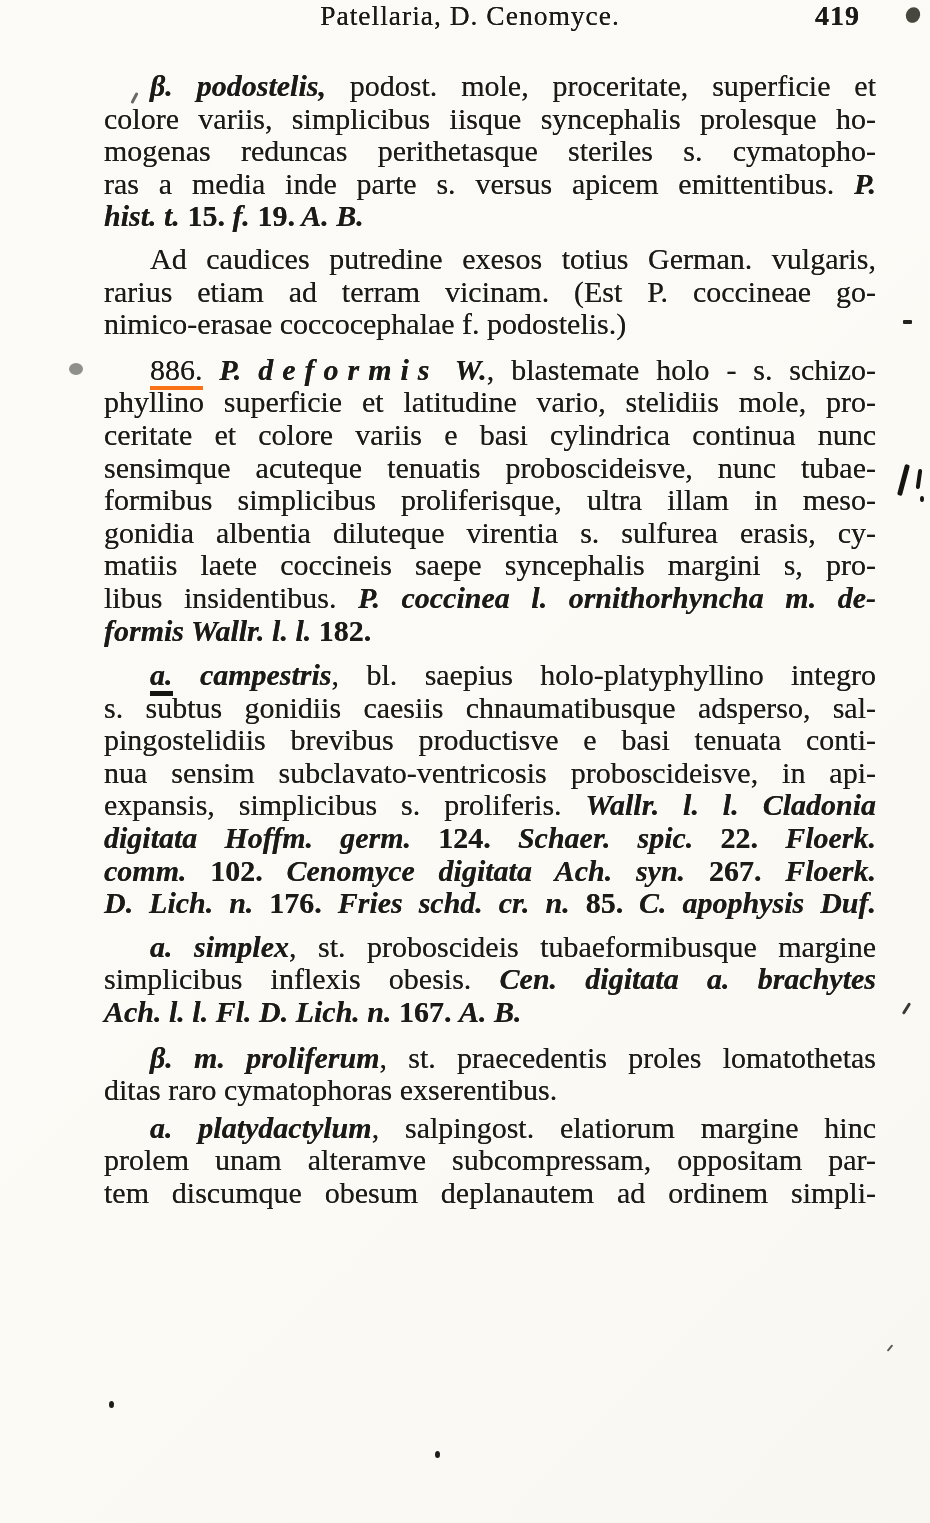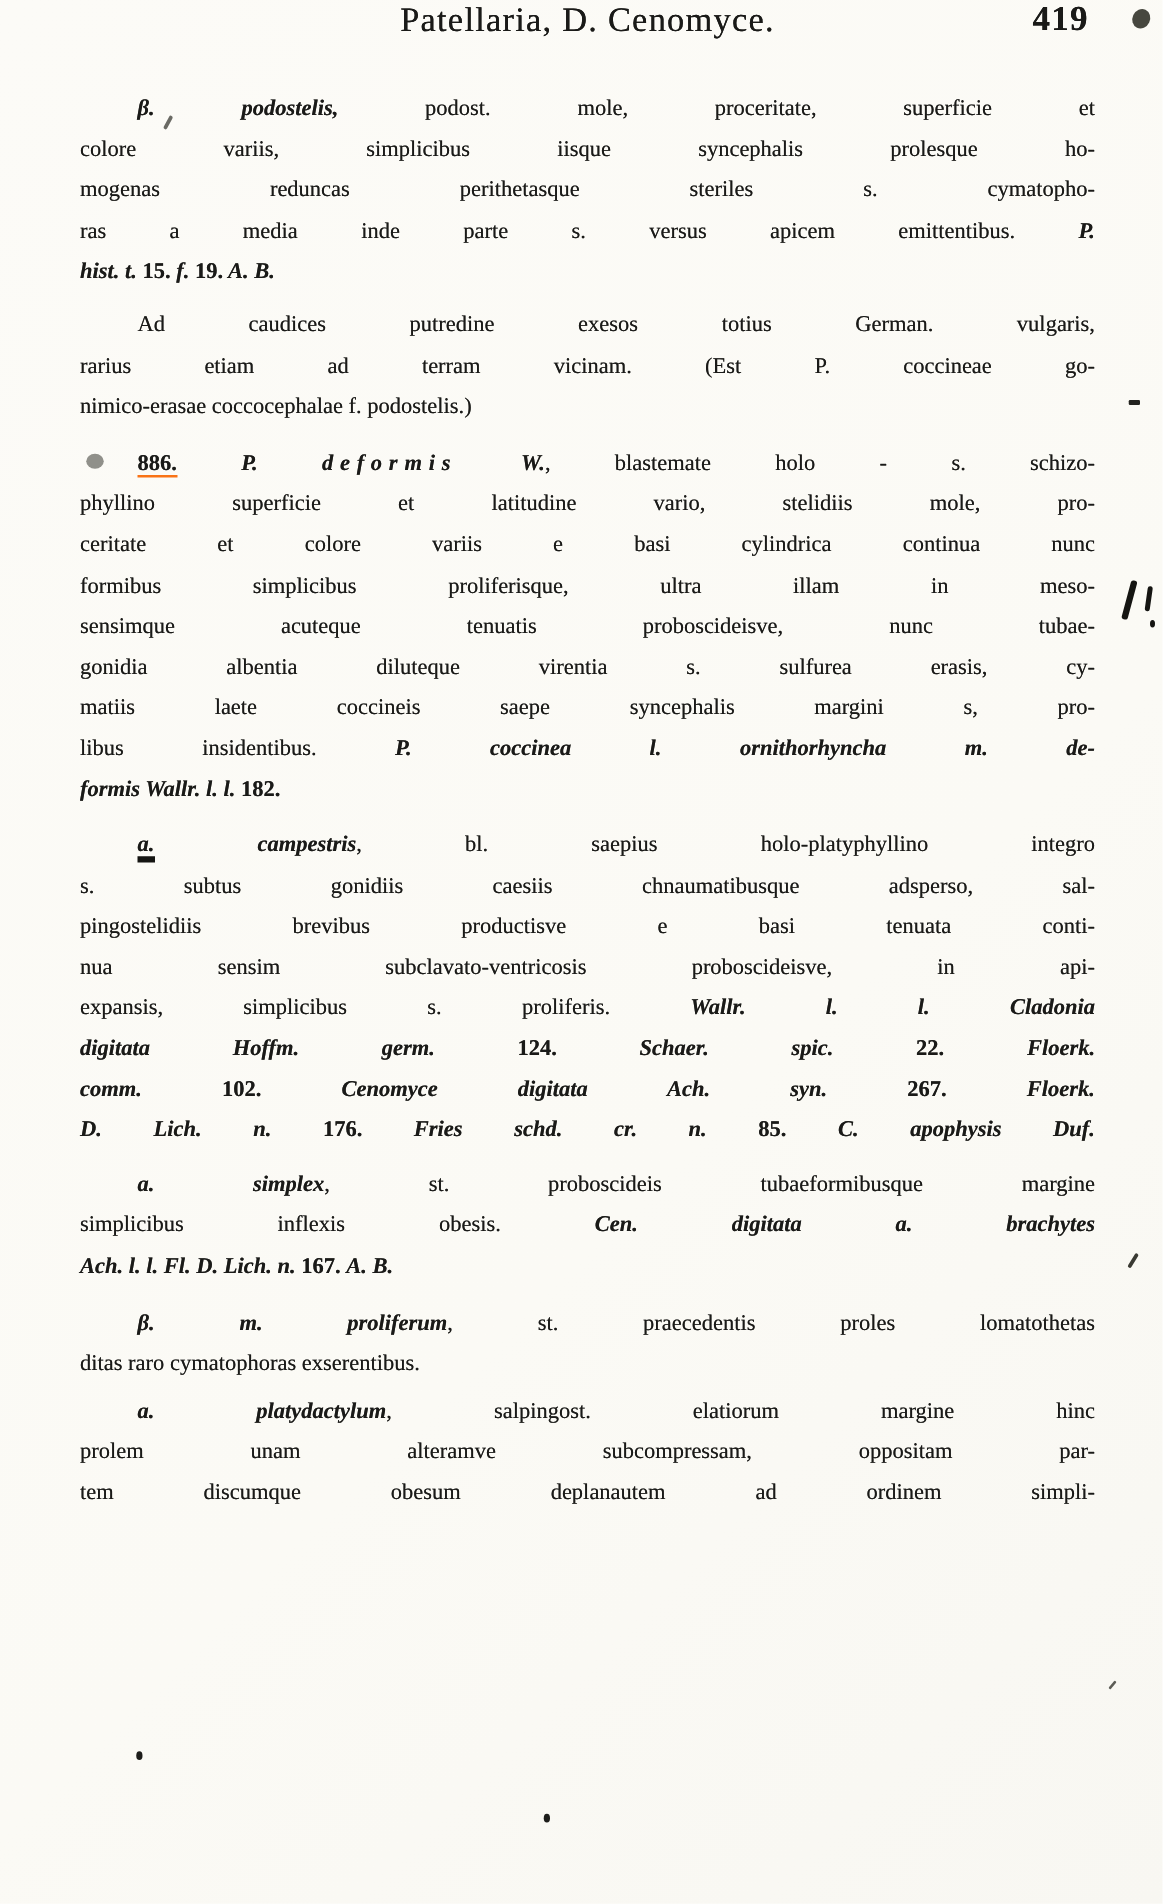--- a/index.html
+++ b/index.html
@@ -10,37 +10,38 @@
     color:#1a1a18;
     position:relative;overflow:hidden;
   }
   .page-inner{position:absolute;left:64px;top:0;width:812px;}
   .header-row{position:relative;height:36px;}
   .header-title{
     display:block;text-align:center;font-size:27.5px;letter-spacing:1px;
     text-shadow:0 0 0.5px #1a1a18;
   }
   .page-number{
-    position:absolute;right:5px;top:0;font-size:28px;font-weight:700;
+    position:absolute;right:16px;top:0;font-size:28px;font-weight:700;
     letter-spacing:1px;text-shadow:0 0 0.5px #1a1a18;
   }
   .page-text{margin-top:34px;}
   .para{margin:0;}
   .line{
-    font-size:18px;line-height:32.6px;
+    font-size:30px;line-height:32.6px;
     text-align:justify;white-space:normal;
     text-shadow:0 0 0.5px rgba(20,20,18,0.75);
+    margin-left:40px;
   }
   .line.just{text-align-last:justify;}
   .line.first{padding-left:46px;}
   .s-n{}
   .s-b{font-weight:700;}
   .s-bi{font-style:italic;font-weight:700;}
   .s-sp{font-style:italic;font-weight:700;letter-spacing:0.30em;}
-  .s-bu{font-weight:700;border-bottom:2px solid #f97316;}
+  .s-bu{font-weight:400;border-bottom:4px solid #f97316;}
   .s-biu{font-style:italic;font-weight:700;border-bottom:5px solid #151512;}
   .mark{position:absolute;}
   .mark.blob{border-radius:50%;}
   .mark.dot{border-radius:50%;}
   .mark.dash{border-radius:1px;}
   .mark.stroke{border-radius:2px;}
 </style>
 </head>
 <body>
 
@@ -59,22 +60,22 @@
       </div>
       <div class="para" style="margin-top: 10px;">
         <div class="line just first"><span class="s-n">Ad caudices putredine exesos totius German. vulgaris,</span></div>
         <div class="line just"><span class="s-n">rarius etiam ad terram vicinam.  (Est P. coccineae go-</span></div>
         <div class="line"><span class="s-n">nimico-erasae coccocephalae f. podostelis.)</span></div>
       </div>
       <div class="para" style="margin-top: 13px;">
         <div class="line just first"><span class="s-bu">886.</span><span class="s-n"> </span><span class="s-bi">P. </span><span class="s-sp">deformis</span><span class="s-bi"> W.</span><span class="s-n">, blastemate holo - s. schizo-</span></div>
         <div class="line just"><span class="s-n">phyllino superficie et latitudine vario, stelidiis mole, pro-</span></div>
         <div class="line just"><span class="s-n">ceritate et colore variis e basi cylindrica continua nunc</span></div>
+        <div class="line just"><span class="s-n">sensimque acuteque tenuatis proboscideisve, nunc tubae-</span></div>
         <div class="line just"><span class="s-n">formibus simplicibus proliferisque, ultra illam in meso-</span></div>
-        <div class="line just"><span class="s-n">sensimque acuteque tenuatis proboscideisve, nunc tubae-</span></div>
         <div class="line just"><span class="s-n">gonidia albentia diluteque virentia s. sulfurea erasis, cy-</span></div>
         <div class="line just"><span class="s-n">matiis laete coccineis saepe syncephalis margini s, pro-</span></div>
         <div class="line just"><span class="s-n">libus insidentibus.  </span><span class="s-bi">P. coccinea l. ornithorhyncha m. de-</span></div>
         <div class="line"><span class="s-bi">formis Wallr. l. l. </span><span class="s-b">182.</span></div>
       </div>
       <div class="para" style="margin-top: 12px;">
         <div class="line just first"><span class="s-biu">a.</span><span class="s-bi"> campestris</span><span class="s-n">, bl. saepius holo-platyphyllino integro</span></div>
         <div class="line just"><span class="s-n">s. subtus gonidiis caesiis chnaumatibusque adsperso, sal-</span></div>
         <div class="line just"><span class="s-n">pingostelidiis brevibus productisve e basi tenuata conti-</span></div>
         <div class="line just"><span class="s-n">nua sensim subclavato-ventricosis proboscideisve, in api-</span></div>

